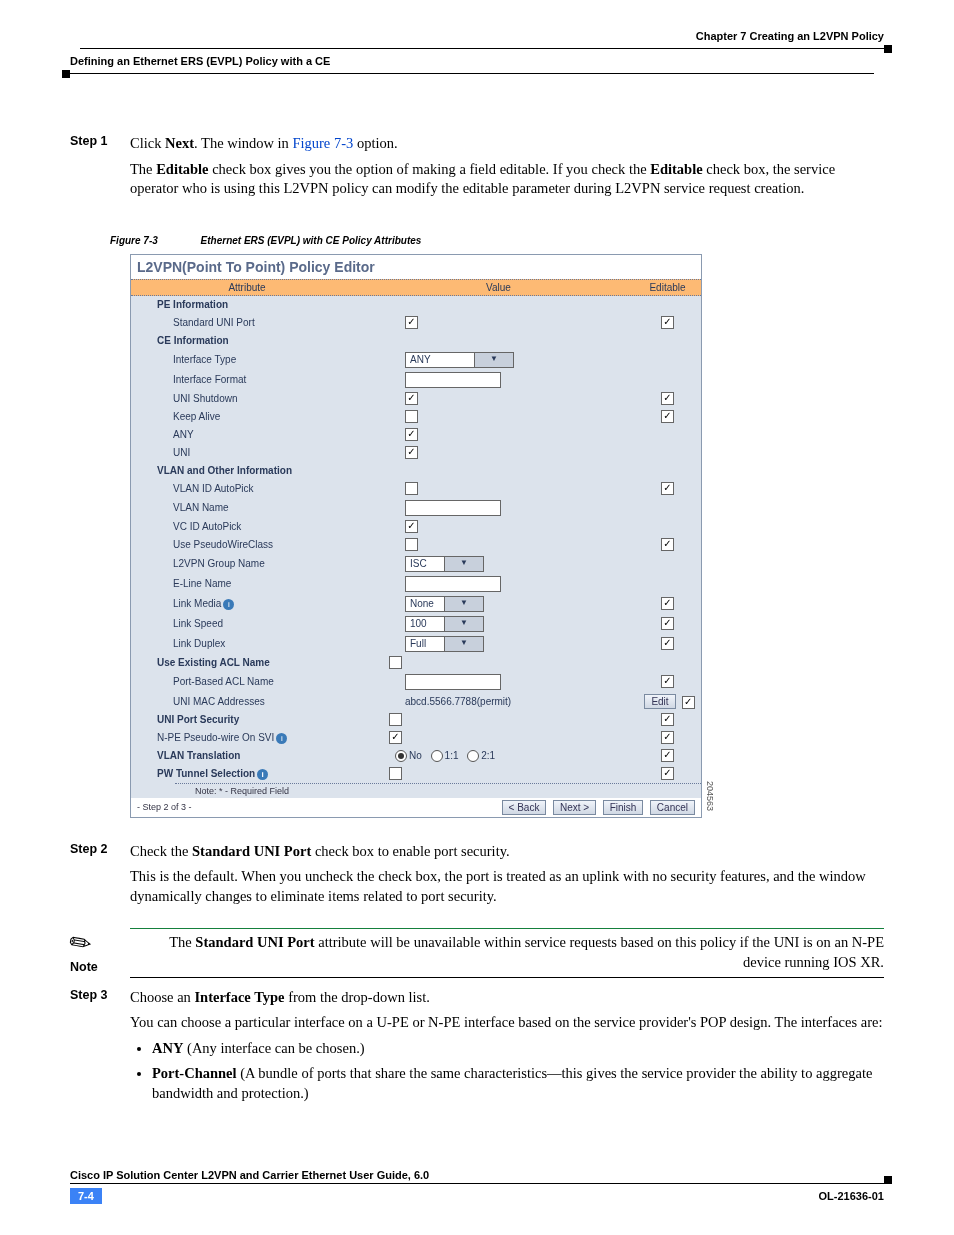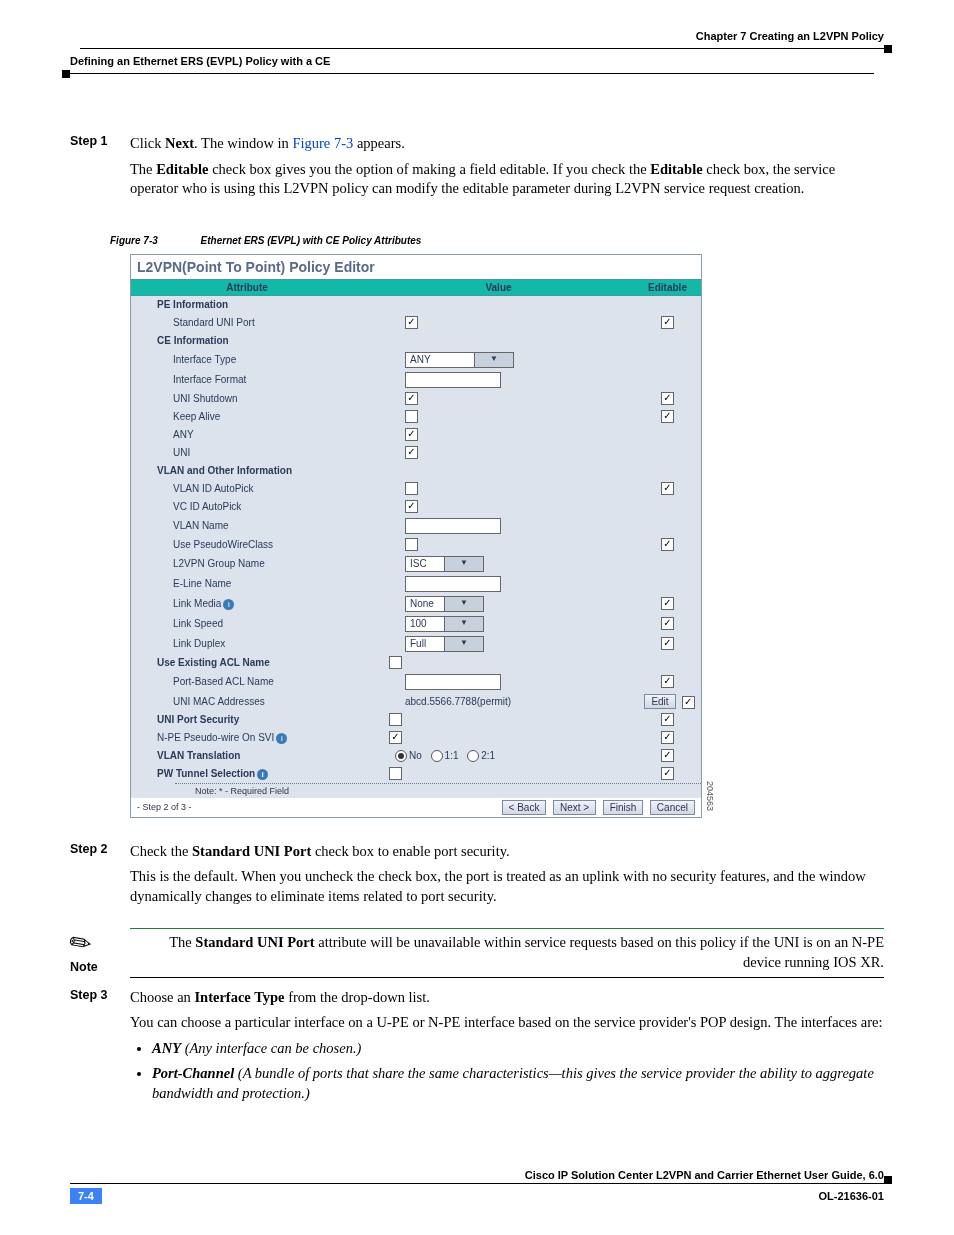--- a/index.html
+++ b/index.html
@@ -89,24 +89,24 @@
   }
   .ss-title {
     background: #fff;
     color: #5a6a8a;
     font-weight: bold;
     padding: 4px 6px;
     font-size: 14px;
   }
   .ss-head {
     display: flex;
-    background: #14b8a6;
+    background: #fdba74;
     border-top: 1px dotted #6a7a9a;
     border-bottom: 1px dotted #6a7a9a;
-    font-weight: bold;
+    font-weight: normal;
     text-align: center;
   }
   .col-attr { flex: 0 0 220px; padding: 2px 6px; text-align: center;}
   .col-val  { flex: 1; padding: 2px 6px; text-align: center;}
   .col-ed   { flex: 0 0 55px; padding: 2px 6px; text-align: center;}
   .ss-row {
     display: flex;
     align-items: center;
     min-height: 18px;
   }
@@ -240,33 +240,32 @@
     text-align: right;
   }
   .note-label {
     font-family: Arial, Helvetica, sans-serif;
     font-weight: bold;
     font-size: 12.5px;
   }
   ul.bullets {
     margin: 4px 0;
     padding-left: 22px;
-    font-style: italic;
   }
   ul.bullets li {
     margin: 6px 0;
   }
   .footer {
     margin-top: 60px;
   }
   .foot-title {
     font-family: Arial, Helvetica, sans-serif;
     font-size: 11px;
     font-weight: bold;
-    text-align: right;
+    text-align: left;
     border-bottom: 1px solid #000;
     padding-bottom: 2px;
     margin: 0 0 4px 0;
     position: relative;
   }
   .foot-bar {
     display: flex;
     justify-content: space-between;
     align-items: center;
     font-family: Arial, Helvetica, sans-serif;
@@ -295,21 +294,21 @@
   <div class="hdr-rule-r"></div>
   <div class="hdr hdr-left" style="margin-top:6px">Defining an Ethernet ERS (EVPL) Policy with a CE</div>
   <div class="hdr-rule-l"></div>
 
   <div class="content">
 
     <div class="step-row">
       <div class="step-label">Step 1</div>
       <div class="step-body">
         <p>
-          <span>Click </span><b>Next</b><span>. The window in </span><span class="link">Figure 7-3</span><span> appears.</span>
+          <span>Click </span><b>Next</b><span>. The window in </span><span class="link">Figure 7-3</span><span> option.</span>
         </p>
         <p>
           <span>The </span><b>Editable</b><span> check box gives you the option of making a field editable. If you check the </span><b>Editable</b><span> check box, the service operator who is using this L2VPN policy can modify the editable parameter during L2VPN service request creation.</span>
         </p>
       </div>
     </div>
 
     <div class="fig-caption">
       <span class="ft">Figure 7-3</span>
       <span>Ethernet ERS (EVPL) with CE Policy Attributes</span>
@@ -378,27 +377,27 @@
           <div class="col-attr">VLAN and Other Information</div>
           <div class="col-val"></div>
           <div class="col-ed"></div>
         </div>
       <div class="ss-row">
           <div class="col-attr">VLAN ID AutoPick</div>
           <div class="col-val"><span class="cb"></span></div>
           <div class="col-ed"><span class="cb on"></span></div>
         </div>
       <div class="ss-row">
+          <div class="col-attr">VLAN Name</div>
+          <div class="col-val"><span class="tb"></span></div>
+          <div class="col-ed"></div>
+        </div>
+      <div class="ss-row">
           <div class="col-attr">VC ID AutoPick</div>
           <div class="col-val"><span class="cb on"></span></div>
-          <div class="col-ed"></div>
-        </div>
-      <div class="ss-row">
-          <div class="col-attr">VLAN Name</div>
-          <div class="col-val"><span class="tb"></span></div>
           <div class="col-ed"></div>
         </div>
       <div class="ss-row">
           <div class="col-attr">Use PseudoWireClass</div>
           <div class="col-val"><span class="cb"></span></div>
           <div class="col-ed"><span class="cb on"></span></div>
         </div>
       <div class="ss-row">
           <div class="col-attr">L2VPN Group Name</div>
           <div class="col-val"><span class="sel">

